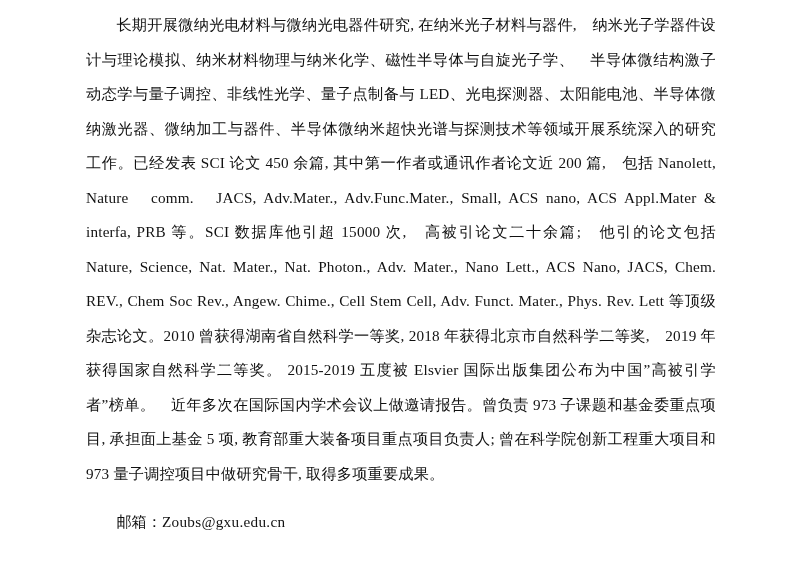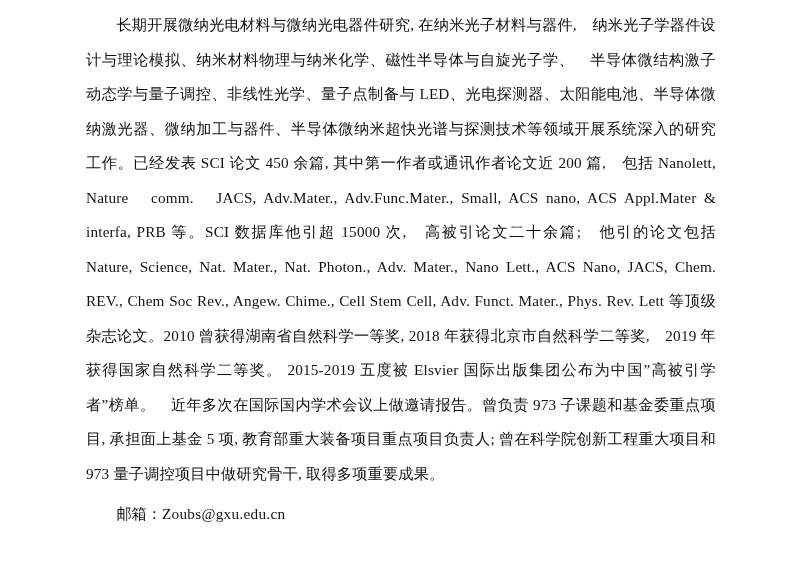--- a/index.html
+++ b/index.html
@@ -27,21 +27,21 @@
     text-align: justify;
     text-justify: inter-ideograph;
     letter-spacing: 0.2px;
     white-space: pre-wrap;
     word-break: break-word;
   }
   .para-indent {
     text-indent: 2em;
   }
   .email-para {
-    margin-top: 6px;
+    margin-top: 14px;
     text-indent: 2em;
     font-size: 15.2px;
     line-height: 34.5px;
   }
   .email-addr {
     font-family: "Liberation Serif", "DejaVu Serif", serif;
     letter-spacing: 0.3px;
   }
 </style>
 </head>

